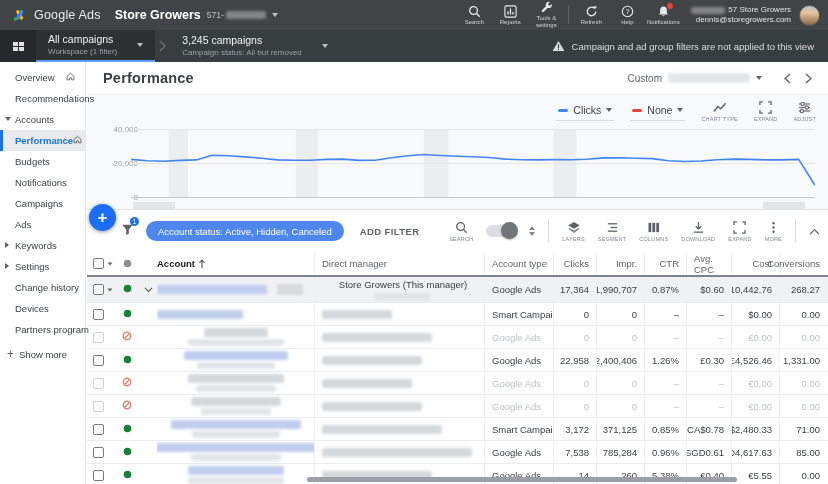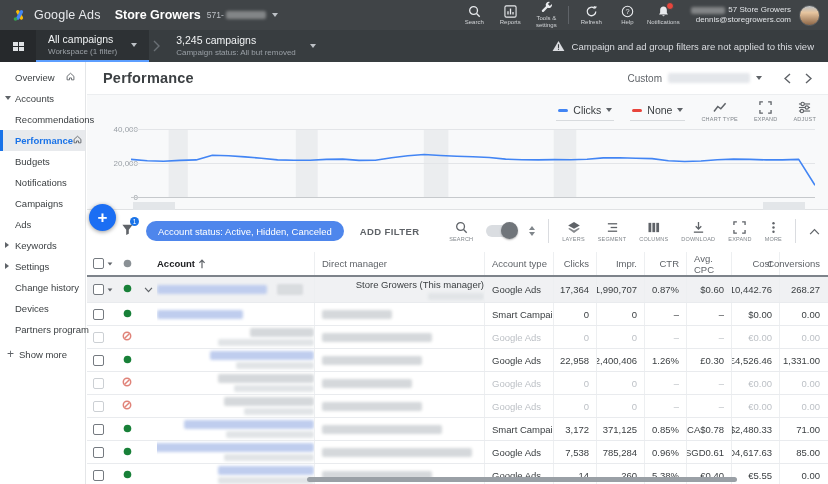--- a/index.html
+++ b/index.html
@@ -22,21 +22,21 @@
   .tb-div { width:1px; height:18px; background:#5f6368; margin:0 4px; }
   .badge-red { position:absolute; top:-1px; right:7px; width:8px; height:8px; border-radius:50%; background:#e8453c; border:1px solid #404447; }
   .userinfo { text-align:right; font-size:8px; color:#e0e3e6; line-height:1.25; margin:0 8px 0 10px; }
   .userinfo .l1 { display:flex; align-items:center; gap:3px; justify-content:flex-end; }
   .avatar { width:21px; height:21px; border-radius:50%; background:linear-gradient(180deg,#b9bfc4 0%,#e7c59f 35%,#8d6748 100%); border:1px solid #5a5e61; }
 
   
   .ctxbar { position:absolute; top:30px; left:0; right:0; height:32px; background:#383d40;
             display:flex; align-items:stretch; color:#e8eaed; z-index:29; }
   .ctx-grid { width:36px; background:#26292c; display:flex; align-items:center; justify-content:center; cursor:pointer; }
-  .ctx-cell { display:flex; align-items:center; gap:14px; padding:0 12px; cursor:pointer; }
+  .ctx-cell { display:flex; align-items:center; gap:20px; padding:0 12px; cursor:pointer; }
   .ctx-cell.scope { background:#2d3134; border-bottom:2px solid #5c9eff; }
   .ctx-title { font-size:10.5px; color:#f1f3f4; line-height:1.3; }
   .ctx-sub { font-size:8px; color:#9aa0a6; line-height:1.3; }
   .ctx-sep { display:flex; align-items:center; padding:0 4px; }
   .ctx-warn { margin-left:auto; display:flex; align-items:center; gap:7px; padding-right:14px; font-size:9.5px; color:#dadce0; }
 
   .cdown { display:inline-block; width:0; height:0; border-left:3.5px solid transparent; border-right:3.5px solid transparent; border-top:4px solid #bdc1c6; }
   .cdown.gray { border-top-color:#5f6368; }
 
   
@@ -99,21 +99,21 @@
              align-items:center; padding-left:6px; width:742px; overflow:hidden; }
   .thead { height:25px; border-bottom:2px solid #7d838a; font-size:9.5px; color:#5f6368; }
   .thead .hc { display:flex; align-items:center; height:100%; }
   .hc.num, .tc.num { justify-content:flex-end; padding-right:7px; }
   .hc.bl, .tc.bl { border-left:1px solid #edeff1; padding-left:7px; }
   .hc.account-h { color:#202124; font-weight:bold; gap:3px; }
   .trow { height:23px; border-bottom:1px solid #e9ebee; font-size:9.5px; color:#3c4043; cursor:pointer; }
   .trow.hl { background:#f0f1f3; height:26px; }
   .trow.muted { color:#bdc1c6; }
   .tc { display:flex; align-items:center; height:100%; overflow:hidden; white-space:nowrap; }
-  .tc.colstack { flex-direction:column; align-items:flex-end; justify-content:center; gap:2px; }
+  .tc.colstack { flex-direction:column; align-items:center; justify-content:center; gap:2px; }
   .cb { display:inline-block; width:11px; height:11px; border:1.5px solid #757a80; border-radius:2px; background:#fff; cursor:pointer; }
   .trow.muted .cb { border-color:#ccd0d4; }
   .b-blue { background:#bfcdee; height:9px; }
   .b-gray { background:#d5d8db; height:9px; }
   .b-sub { background:#e1e4e7; height:7px; }
   .b-tag { background:#d9dcdf; height:11px; width:26px; margin-left:10px; filter:blur(1.2px); border-radius:2px; }
   .mgr-main { font-size:9.5px; color:#3c4043; line-height:1.2; }
   .hscroll { position:absolute; bottom:2px; left:220px; width:430px; height:5px; border-radius:3px; background:#9aa0a6; z-index:25; }
 </style>
 </head>
@@ -234,25 +234,25 @@
 
   <div class="sidebar">
     <div>
         <div class="side-item">
           <span>Overview</span>
           <span class="home"><svg width="9" height="9" viewBox="0 0 10 10">
               <path d="M1.2 4.8 5 1.4l3.8 3.4v3.9H6.1V6.6H3.9v2.1H1.2z" fill="none" stroke="#5f6368" stroke-width="1"></path>
             </svg></span>
         </div>
         <div class="side-item">
+          <span>Recommendations</span>
+        </div>
+        <div class="side-item">
           <span class="side-arrow down"></span>
           <span>Accounts</span>
-        </div>
-        <div class="side-item">
-          <span>Recommendations</span>
         </div>
         <div class="side-item selected">
           <span>Performance</span>
           <span class="home"><svg width="9" height="9" viewBox="0 0 10 10">
               <path d="M1.2 4.8 5 1.4l3.8 3.4v3.9H6.1V6.6H3.9v2.1H1.2z" fill="none" stroke="#5f6368" stroke-width="1"></path>
             </svg></span>
         </div>
         <div class="side-item">
           <span>Budgets</span>
         </div>

